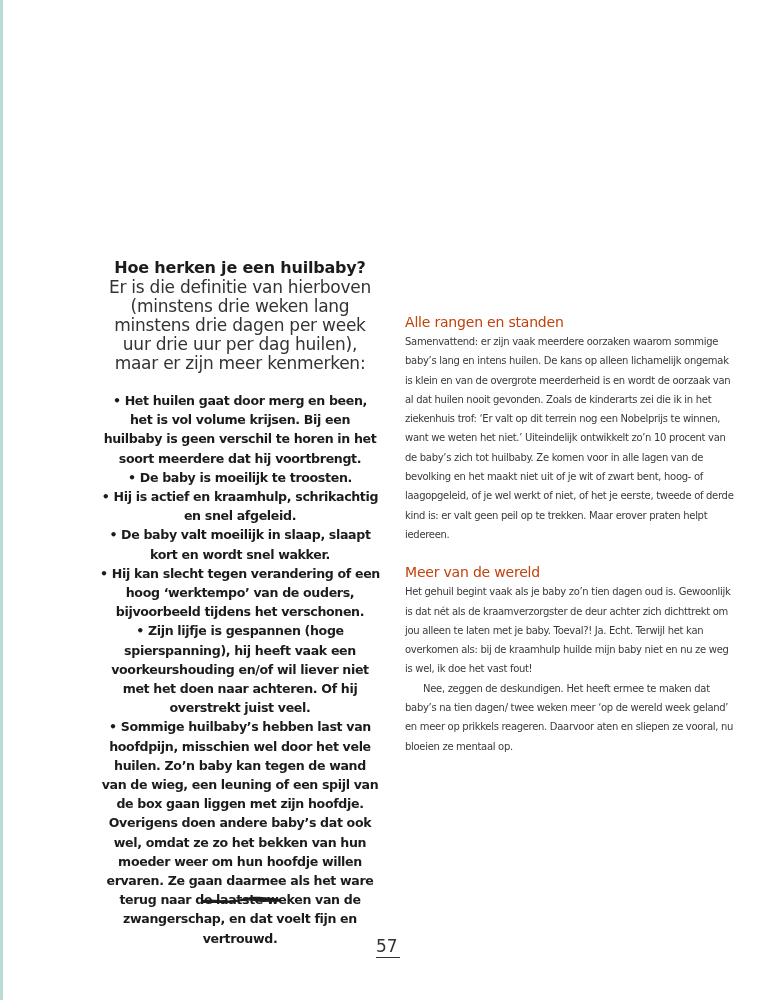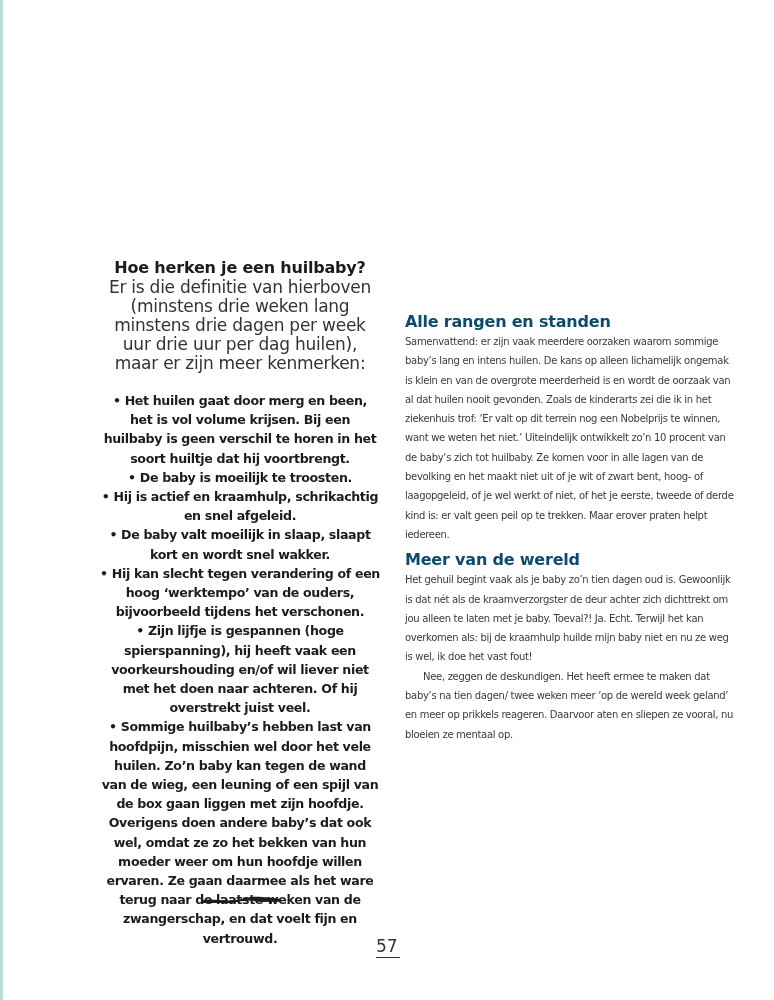--- a/index.html
+++ b/index.html
@@ -30,46 +30,46 @@
     }
     .bullets p { margin: 0; }
     .brush {
       position: absolute; left: 202px; top: 893px; width: 80px; height: 12px;
     }
     .right-col {
       position: absolute; left: 405px; top: 312px; width: 330px;
       text-align: left;
     }
     .right-col h3 {
-      margin: 0; font-size: 16px; font-weight: bold; color: #0c4a6e;
+      margin: 0; font-size: 14px; font-weight: normal; color: #c2410c;
       line-height: 20px; letter-spacing: -0.2px;
     }
     .right-col p {
       margin: 0; font-size: 10px; line-height: 19.3px; color: #3a3a3a;
       letter-spacing: -0.3px;
     }
-    .right-col .section2 { margin-top: 6px; }
+    .right-col .section2 { margin-top: 18px; }
     .indent { text-indent: 18px; }
     .page-number {
       position: absolute; left: 376px; top: 935px; width: 24px;
       font-size: 17px; color: #333; text-align: left;
       border-bottom: 1.5px solid #333; line-height: 22px;
       font-family: "DejaVu Sans", sans-serif;
     }
   </style>
 </head>
 <body>
 
 <div class="edge-strip"></div>
 
 <div class="left-col">
   <h2>Hoe herken je een huilbaby?</h2>
   <p class="intro">Er is die definitie van hierboven (minstens drie weken lang minstens drie dagen per week uur drie uur per dag huilen), maar er zijn meer kenmerken:</p>
   <div class="bullets">
-    <p>• Het huilen gaat door merg en been, het is vol volume krijsen. Bij een huilbaby is geen verschil te horen in het soort huiltje dat hij voortbrengt.</p>
+    <p>• Het huilen gaat door merg en been, het is vol volume krijsen. Bij een huilbaby is geen verschil te horen in het soort meerdere dat hij voortbrengt.</p>
     <p>• De baby is moeilijk te troosten.</p>
     <p>• Hij is actief en kraamhulp, schrikachtig en snel afgeleid.</p>
     <p>• De baby valt moeilijk in slaap, slaapt kort en wordt snel wakker.</p>
     <p>• Hij kan slecht tegen verandering of een hoog ‘werktempo’ van de ouders, bijvoorbeeld tijdens het verschonen.</p>
     <p>• Zijn lijfje is gespannen (hoge spierspanning), hij heeft vaak een voorkeurshouding en/of wil liever niet met het doen naar achteren. Of hij overstrekt juist veel.</p>
     <p>• Sommige huilbaby’s hebben last van hoofdpijn, misschien wel door het vele huilen. Zo’n baby kan tegen de wand van de wieg, een leuning of een spijl van de box gaan liggen met zijn hoofdje. Overigens doen andere baby’s dat ook wel, omdat ze zo het bekken van hun moeder weer om hun hoofdje willen ervaren. Ze gaan daarmee als het ware terug naar de laatste weken van de zwangerschap, en dat voelt fijn en vertrouwd.</p>
   </div>
 </div>
 
 <svg class="brush" viewBox="0 0 80 12">

